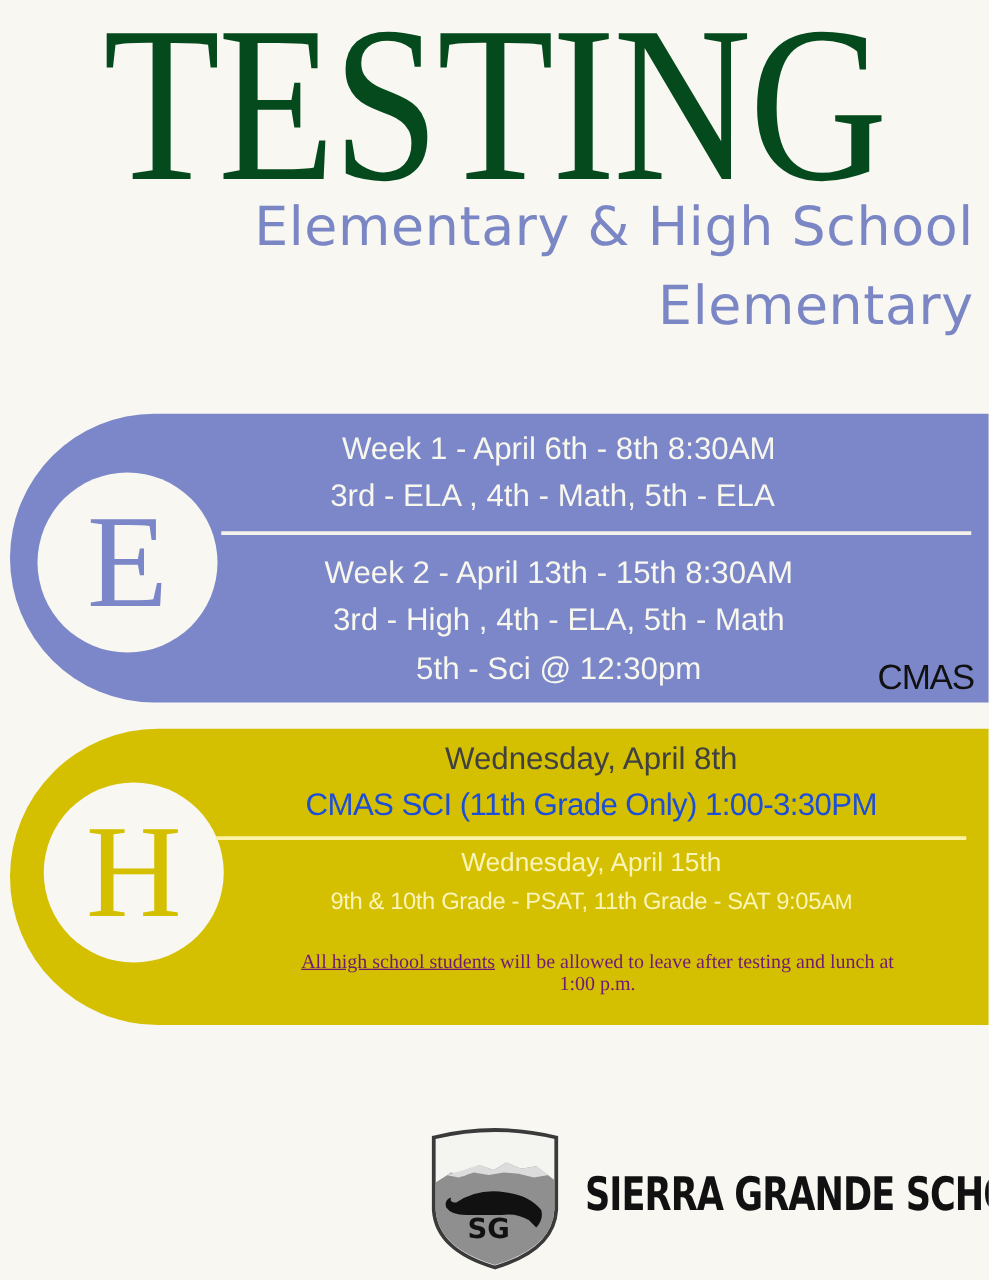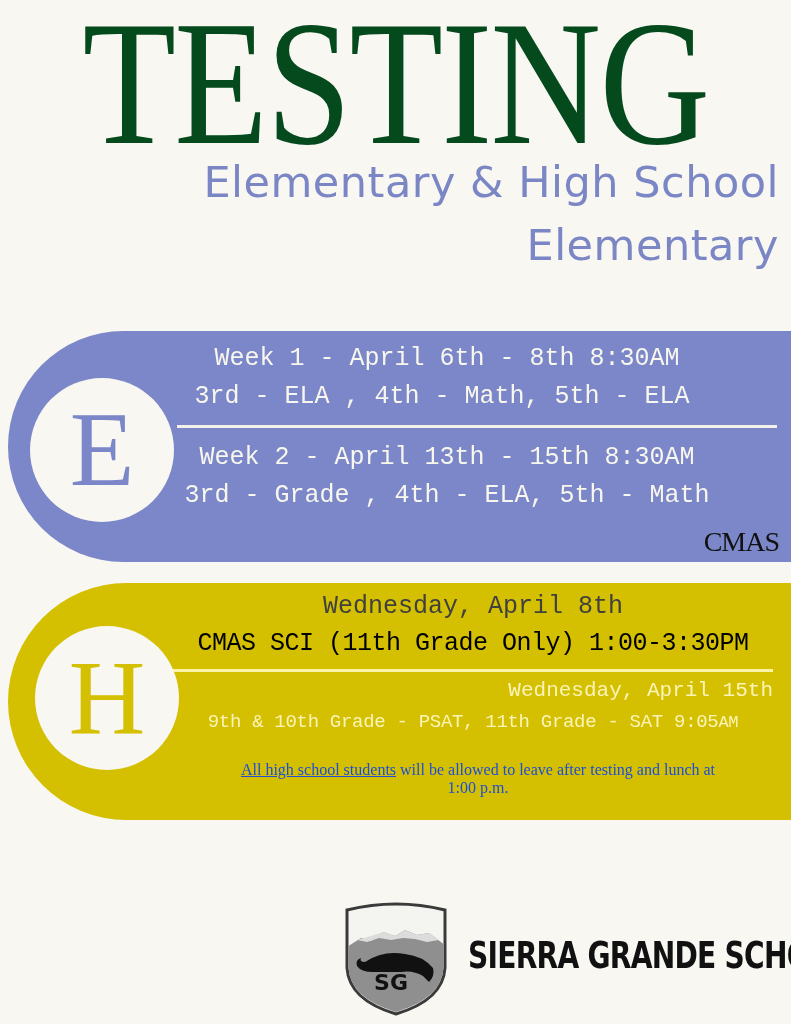--- a/index.html
+++ b/index.html
@@ -39,35 +39,35 @@
     position: absolute; width: 144px; height: 144px; border-radius: 50%;
     background: #f8f7f2;
     display: flex; align-items: center; justify-content: center;
     font-family: "Liberation Serif", serif;
   }
   .badge-e { left: 22px; top: 47px; font-size: 106px; color: #7b87c8; }
   .badge-h { left: 27px; top: 43px; font-size: 106px; color: #d4c000; }
 
   .line {
     position: absolute; text-align: center; white-space: nowrap;
-    font-family: Liberation Mono, monospace;
+    font-family: Liberation Sans, sans-serif;
     color: #f8f7ee;
   }
   .divider { position: absolute; height: 3px; }
   .div-e { left: 169px; width: 600px; top: 94px; background: #f3f1ea; }
   .div-h { left: 165px; width: 600px; top: 86px; background: #fbf3a8; }
 
   .cmas-tag {
     position: absolute; right: 12px; top: 195px;
-    font-family: Liberation Serif, serif; font-size: 28px; color: #111;
+    font-family: Liberation Sans, sans-serif; font-size: 28px; color: #111;
     letter-spacing: -1px;
   }
   .note {
     position: absolute; left: 165px; width: 610px; text-align: center;
-    font-family: "Liberation Serif", serif; color: #1d4ed8; font-size: 16px; line-height: 18px;
+    font-family: "Liberation Serif", serif; color: #701a75; font-size: 16px; line-height: 18px;
   }
   .note u { text-decoration: underline; }
 
   .logo {
     position: absolute; left: 343px; top: 900px; width: 106px; height: 116px;
   }
   .brand {
     position: absolute; left: 468px; top: 934px;
     font-family: "DejaVu Sans", sans-serif; font-weight: bold;
     font-size: 37px; line-height: 44px; color: #111;
@@ -84,32 +84,33 @@
 <div class="subtitle sub2">Elementary</div>
 
 <div class="band band-e">
   <div class="badge badge-e">
     <span>E</span>
   </div>
   <div class="line" style="left:150px; right:55px; top:8px; font-size:25px; line-height:40px;">Week 1 - April 6th - 8th    8:30AM</div>
   <div class="line" style="left:150px; right:65px; top:46px; font-size:25px; line-height:40px;">3rd - ELA , 4th - Math, 5th - ELA</div>
   <div class="divider div-e"></div>
   <div class="line" style="left:150px; right:55px; top:107px; font-size:25px; line-height:40px;">Week 2 - April 13th - 15th 8:30AM</div>
-  <div class="line" style="left:150px; right:55px; top:145px; font-size:25px; line-height:40px;">3rd - Grade , 4th - ELA, 5th - Math</div>
+  <div class="line" style="left:150px; right:55px; top:145px; font-size:25px; line-height:40px;">3rd - High , 4th - ELA, 5th - Math</div>
+  <div class="line" style="left:150px; right:55px; top:184px; font-size:25px; line-height:40px;">5th - Sci @ 12:30pm</div>
   <div class="cmas-tag">CMAS</div>
 </div>
 
 <div class="band band-h">
   <div class="badge badge-h">
     <span>H</span>
   </div>
   <div class="line" style="left:165px; width:600px; top:6px; font-size:25px; line-height:36px; color:#404040;">Wednesday, April 8th</div>
-  <div class="line" style="left:165px; width:600px; top:42px; font-size:25px; line-height:38px; color:#000000; letter-spacing:-0.5px;">CMAS SCI (11th Grade Only) 1:00-3:30PM</div>
+  <div class="line" style="left:165px; width:600px; top:42px; font-size:25px; line-height:38px; color:#1d4ed8; letter-spacing:-0.5px;">CMAS SCI (11th Grade Only) 1:00-3:30PM</div>
   <div class="divider div-h"></div>
-  <div class="line" style="left:165px; width:600px; top:92px; font-size:21px; line-height:32px; color:#fbf4b8;text-align:right;">Wednesday, April 15th</div>
+  <div class="line" style="left:165px; width:600px; top:92px; font-size:21px; line-height:32px; color:#fbf4b8;">Wednesday, April 15th</div>
   <div class="line" style="left:160px; width:610px; top:124px; font-size:19px; line-height:30px; color:#fbf4b8; letter-spacing:-0.3px;"><span>9th &amp; 10th Grade - PSAT, 11th Grade - SAT 9:05</span><span style="font-size:17px;">AM</span></div>
   <div class="note" style="top:178px;"><u>All high school students</u><span> will be allowed to leave after testing and lunch at</span></div>
   <div class="note" style="top:196px;">1:00 p.m.</div>
 </div>
 
 <div class="logo">
   <svg width="106" height="116" viewBox="0 0 106 116">
     <path d="M4 10 Q53 -2 102 10 L102 68 Q100 100 53 114 Q6 100 4 68 Z" fill="#f4f4f0" stroke="#3a3a3a" stroke-width="3"></path>
     <path d="M5.5 46 L18 38 L28 41 L40 32 L52 36 L62 30 L74 35 L86 33 L100.5 44 L100.5 68 Q99 98 53 112 Q7 98 5.5 68 Z" fill="#8f8f8f"></path>
     <path d="M14 40 L28 36 L40 32 L52 36 L62 30 L74 35 L86 33 L96 40 L84 42 L72 39 L60 38 L48 40 L36 38 L24 42 Z" fill="#dcdcdc"></path>

